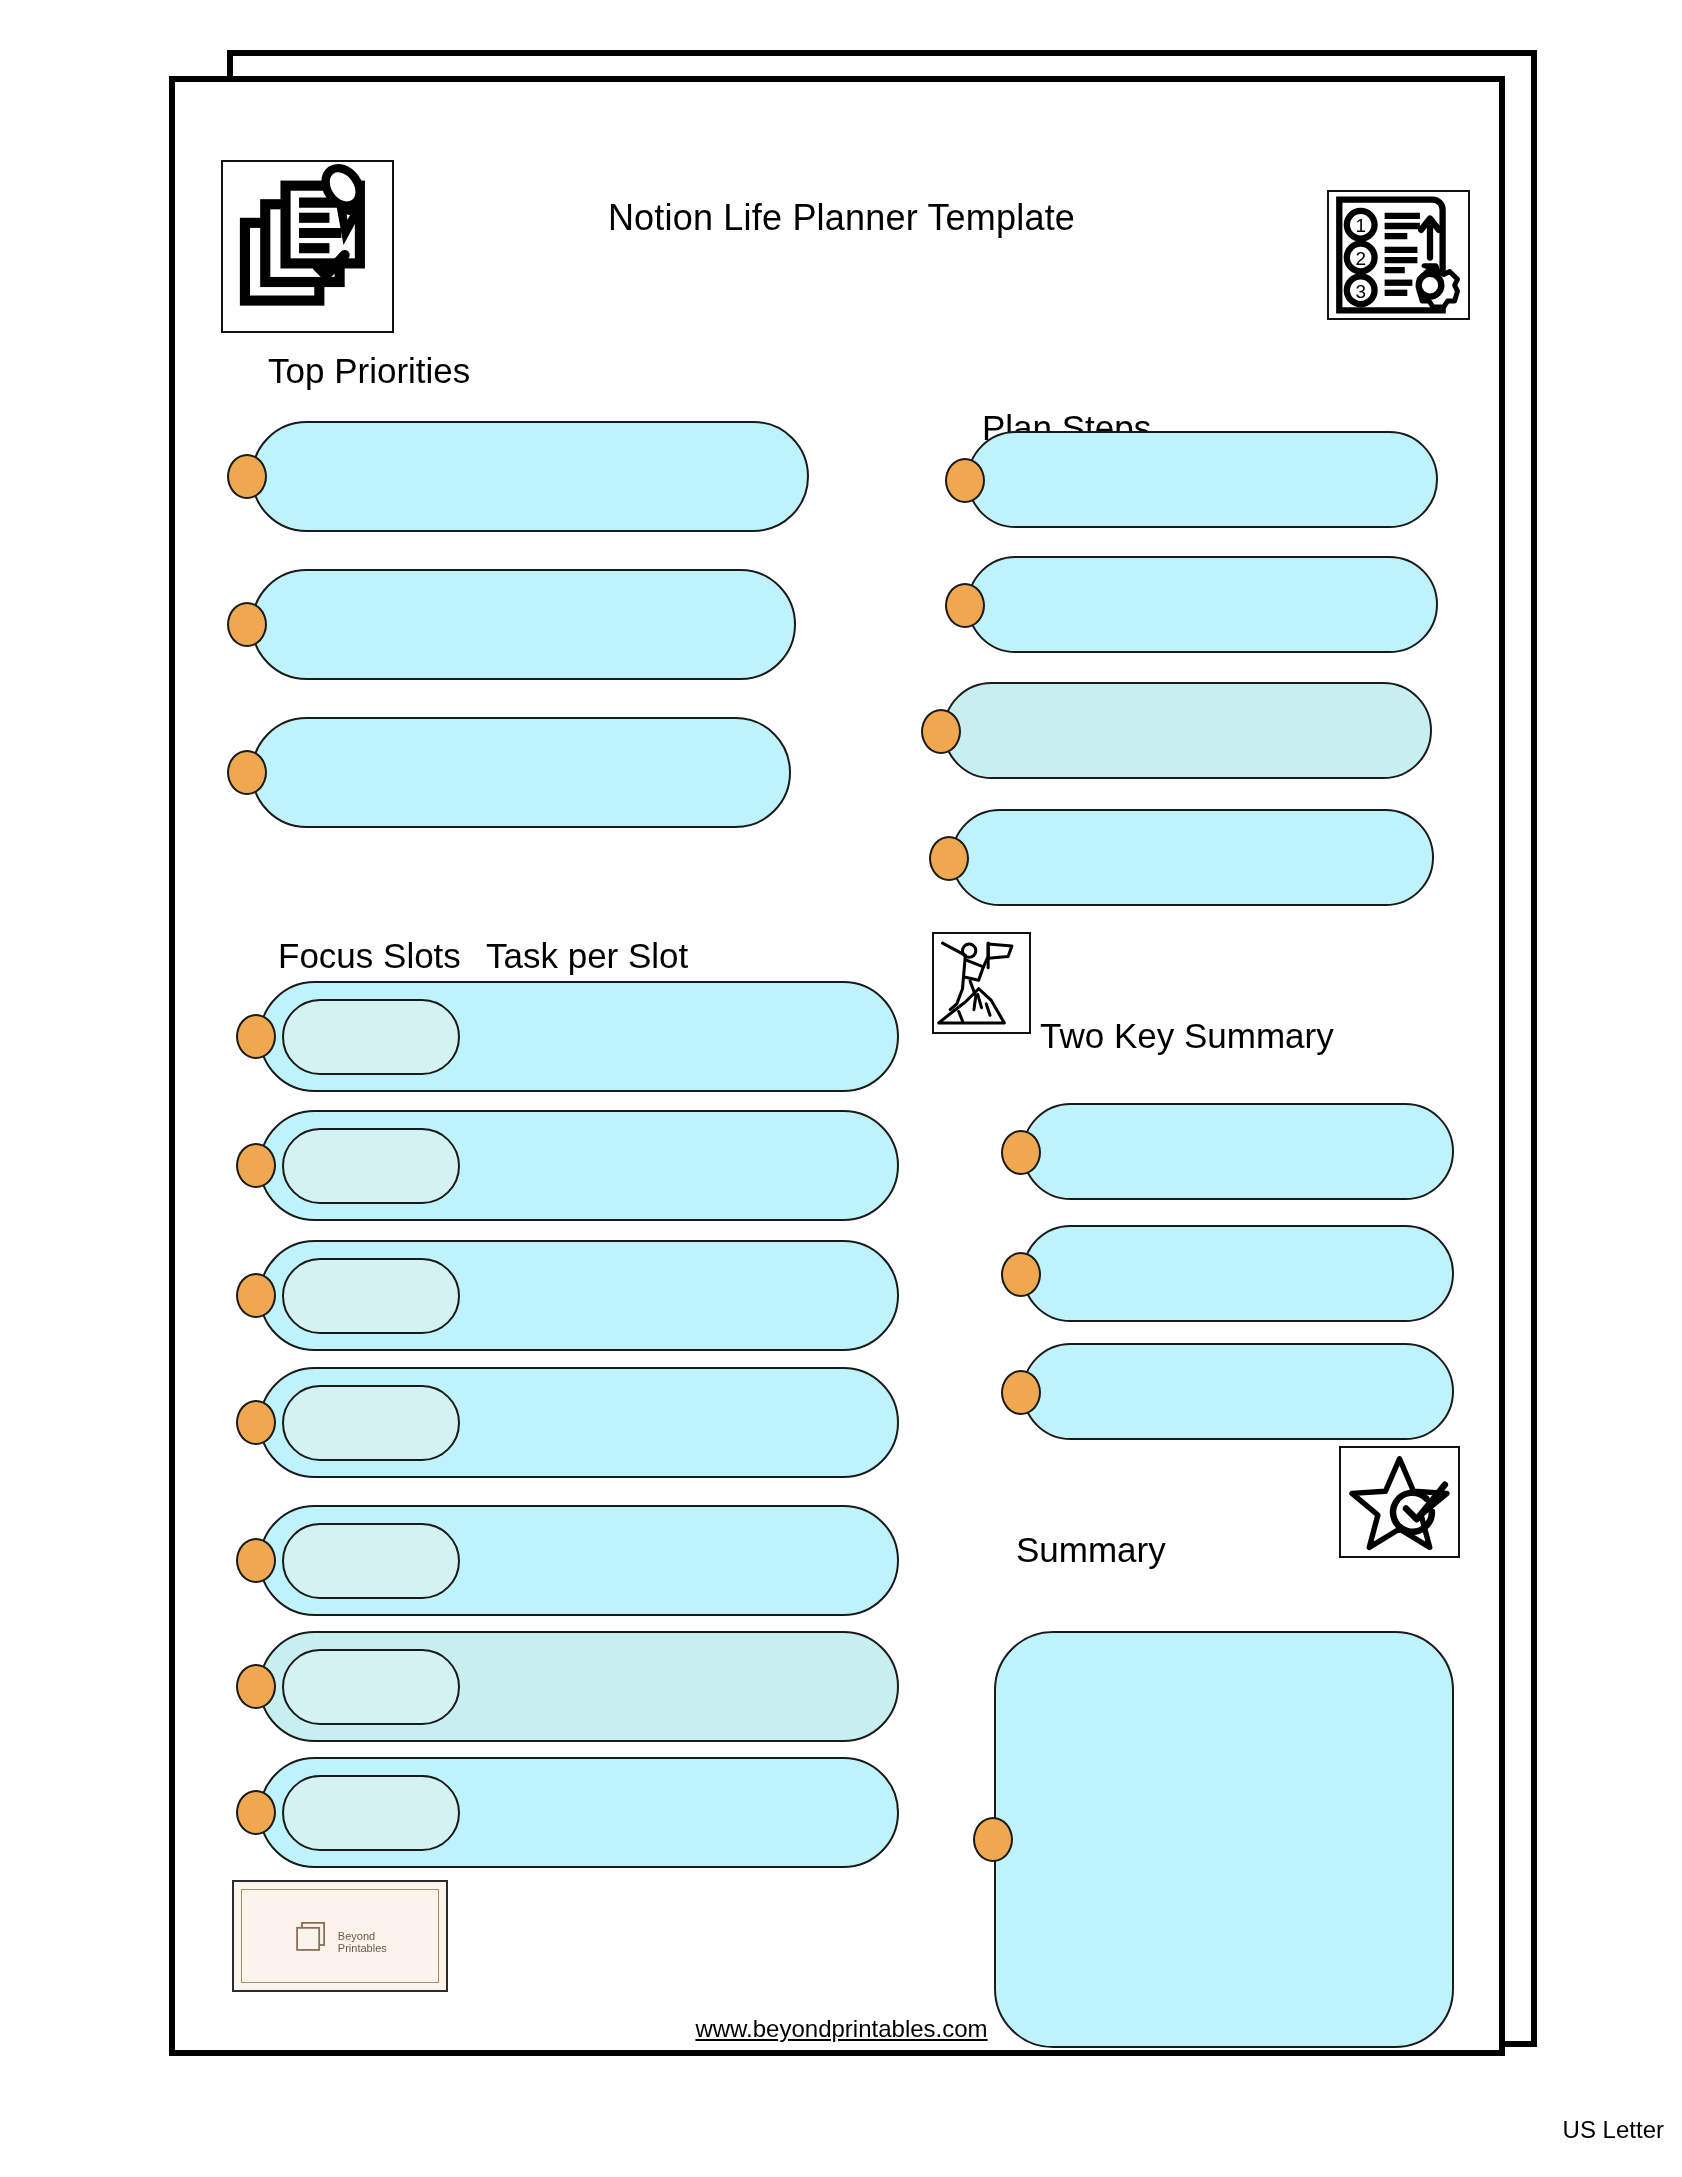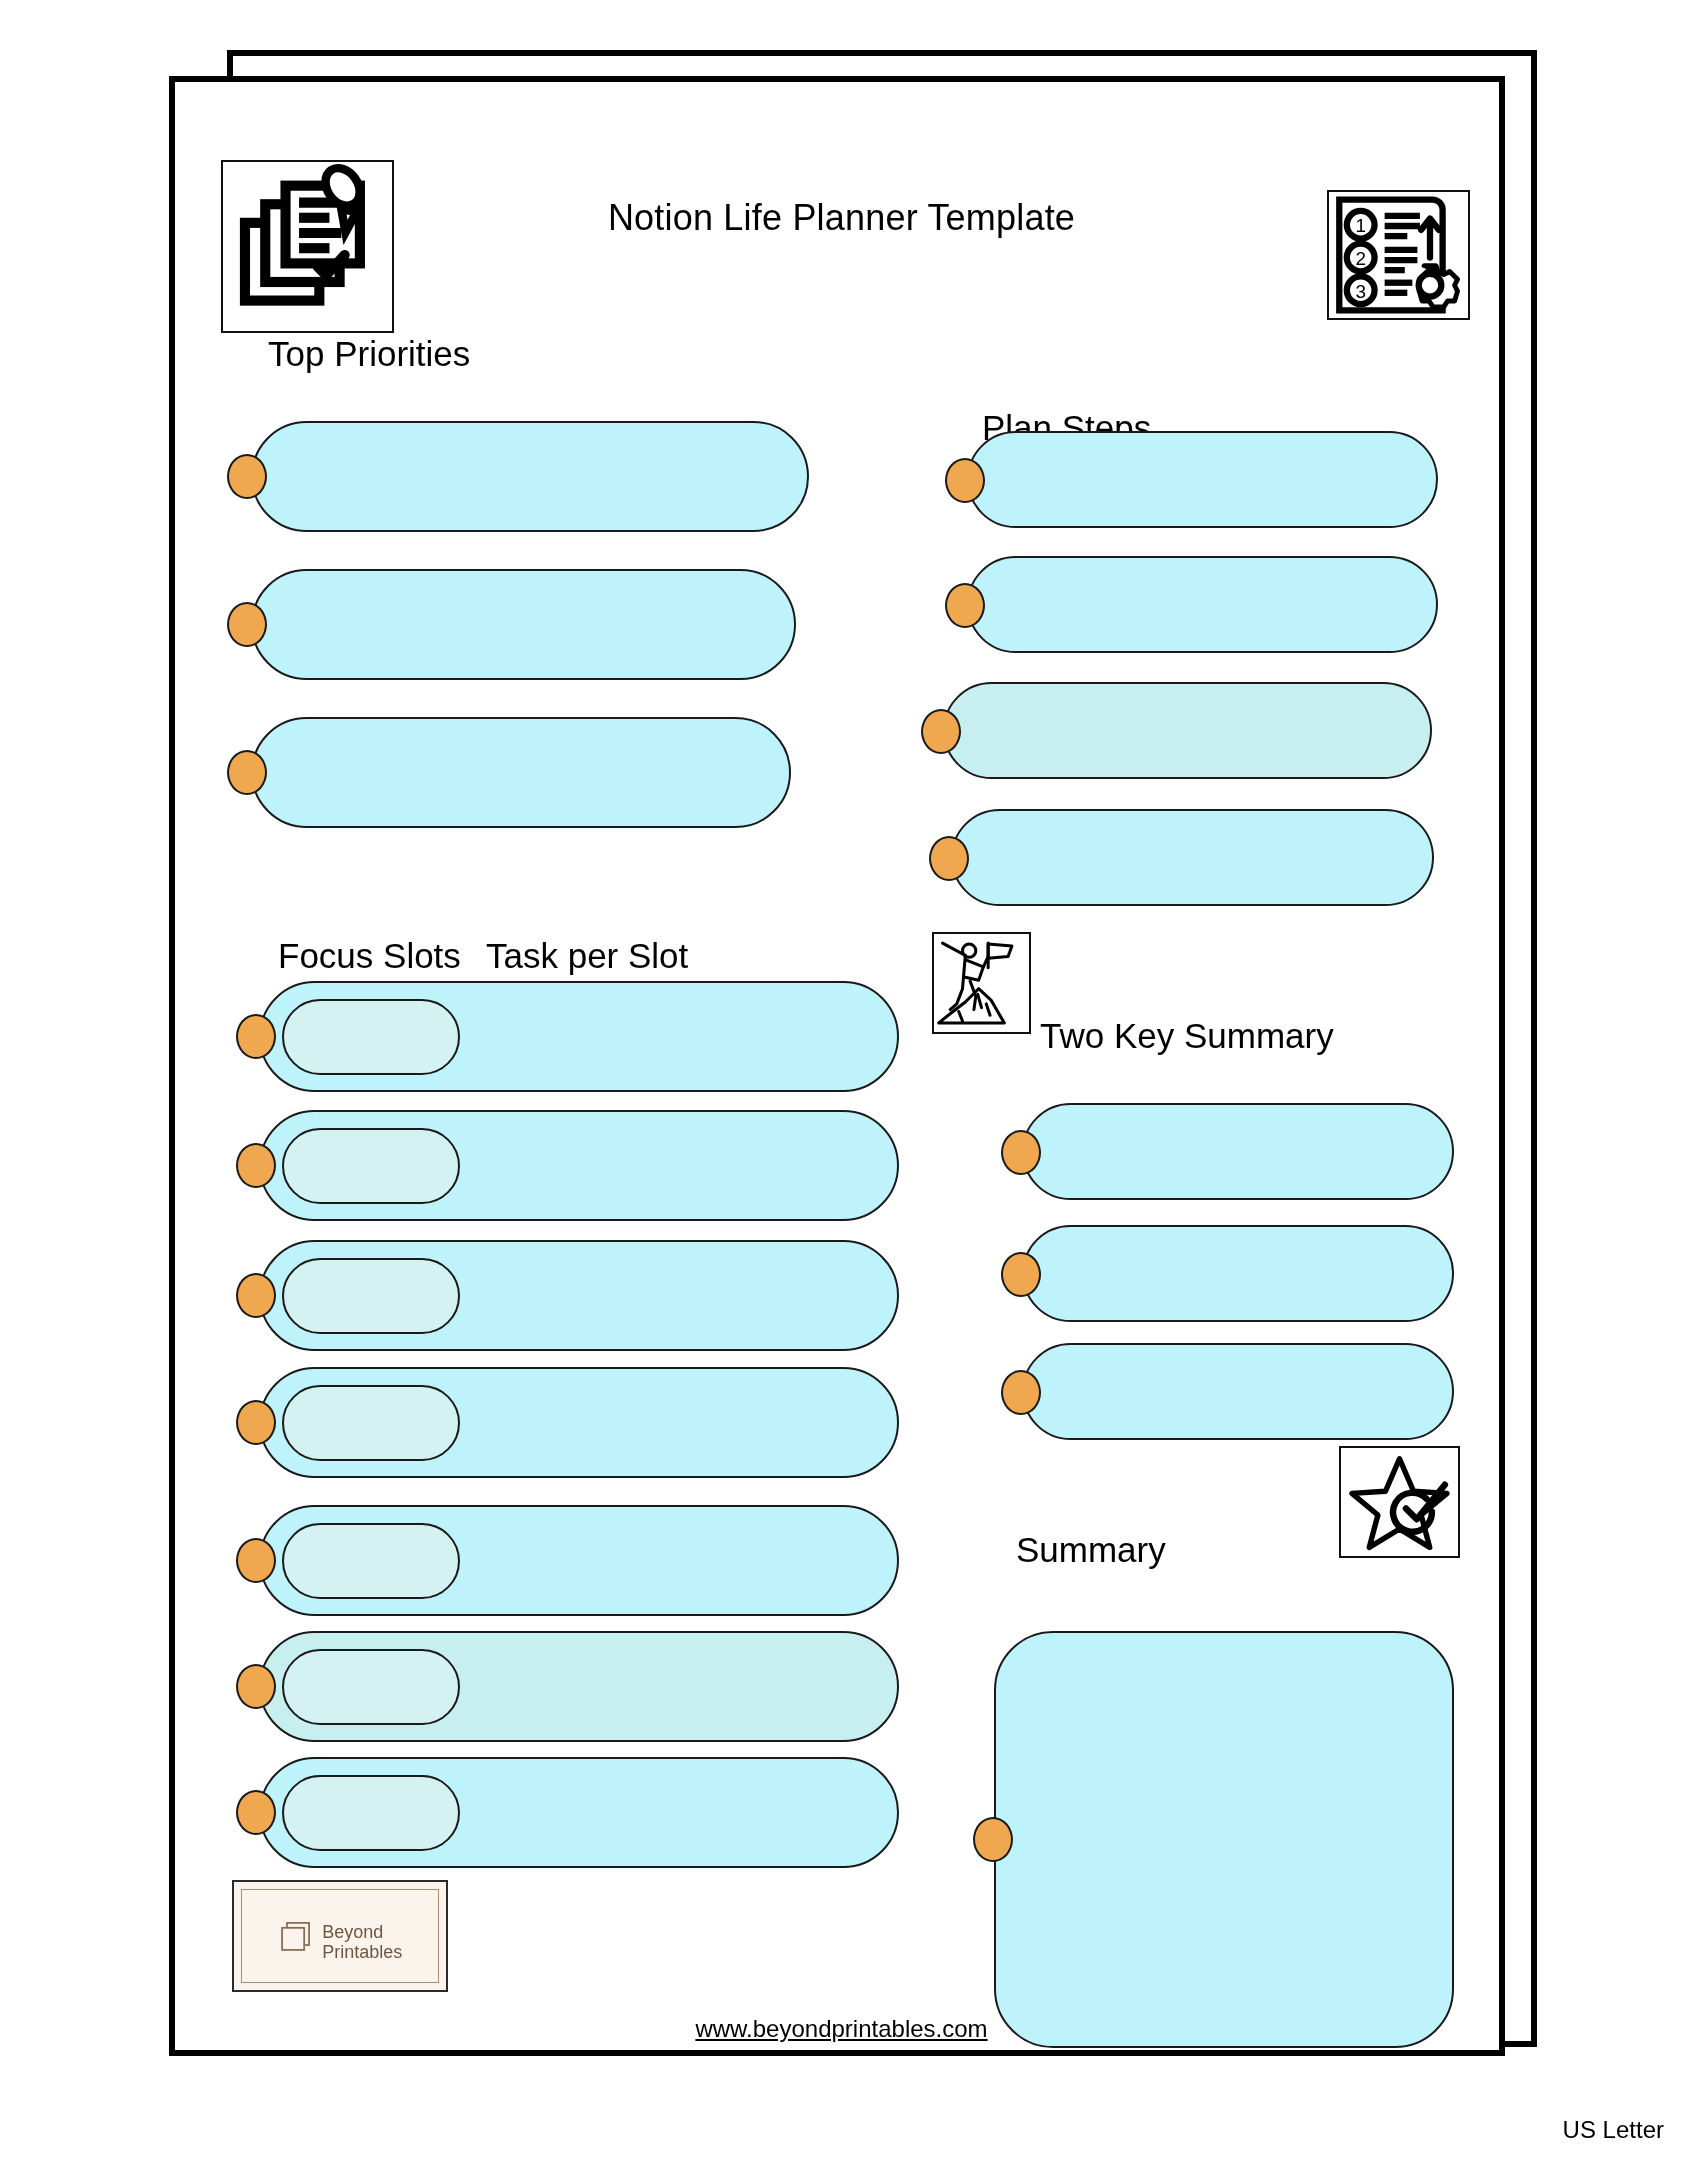--- a/index.html
+++ b/index.html
@@ -66,21 +66,21 @@
     letter-spacing: 0.2px;
     white-space: nowrap;
   }
 
   
   .heading {
     position: absolute;
     font-size: 35px;
     white-space: nowrap;
   }
-  #h-top-priorities { left: 268px;  top: 334px; }
+  #h-top-priorities { left: 268px;  top: 351px; }
   #h-plan-steps     { left: 982px; top: 363px; margin-top: 45px; }
   #h-focus-slots    { left: 278px;  top: 936px; }
   #h-task-per-slot  { left: 486px;  top: 936px; }
   #h-two-insights   { left: 1040px; top: 1016px; }
   #h-summary        { left: 1016px; top: 1530px; text-align: right; }
 
   
   .field-row {
     position: absolute;
   }
@@ -150,21 +150,21 @@
   .brand-body {
     position: absolute;
     left: 0; top: 0; right: 0; bottom: 0;
     display: flex;
     align-items: center;
     justify-content: center;
     gap: 8.6px;
   }
   .brand-mark { width: 36px; height: 36px; flex: none; }
   .brand-text {
-    font-size: 18px;
+    font-size: 11px;
     line-height: 1.08;
     color: #6E5742;
     text-align: left;
     margin-top: 13px;
   }
 
   .footer-url {
     position: absolute;
     left: 0;
     top: 2003px;

